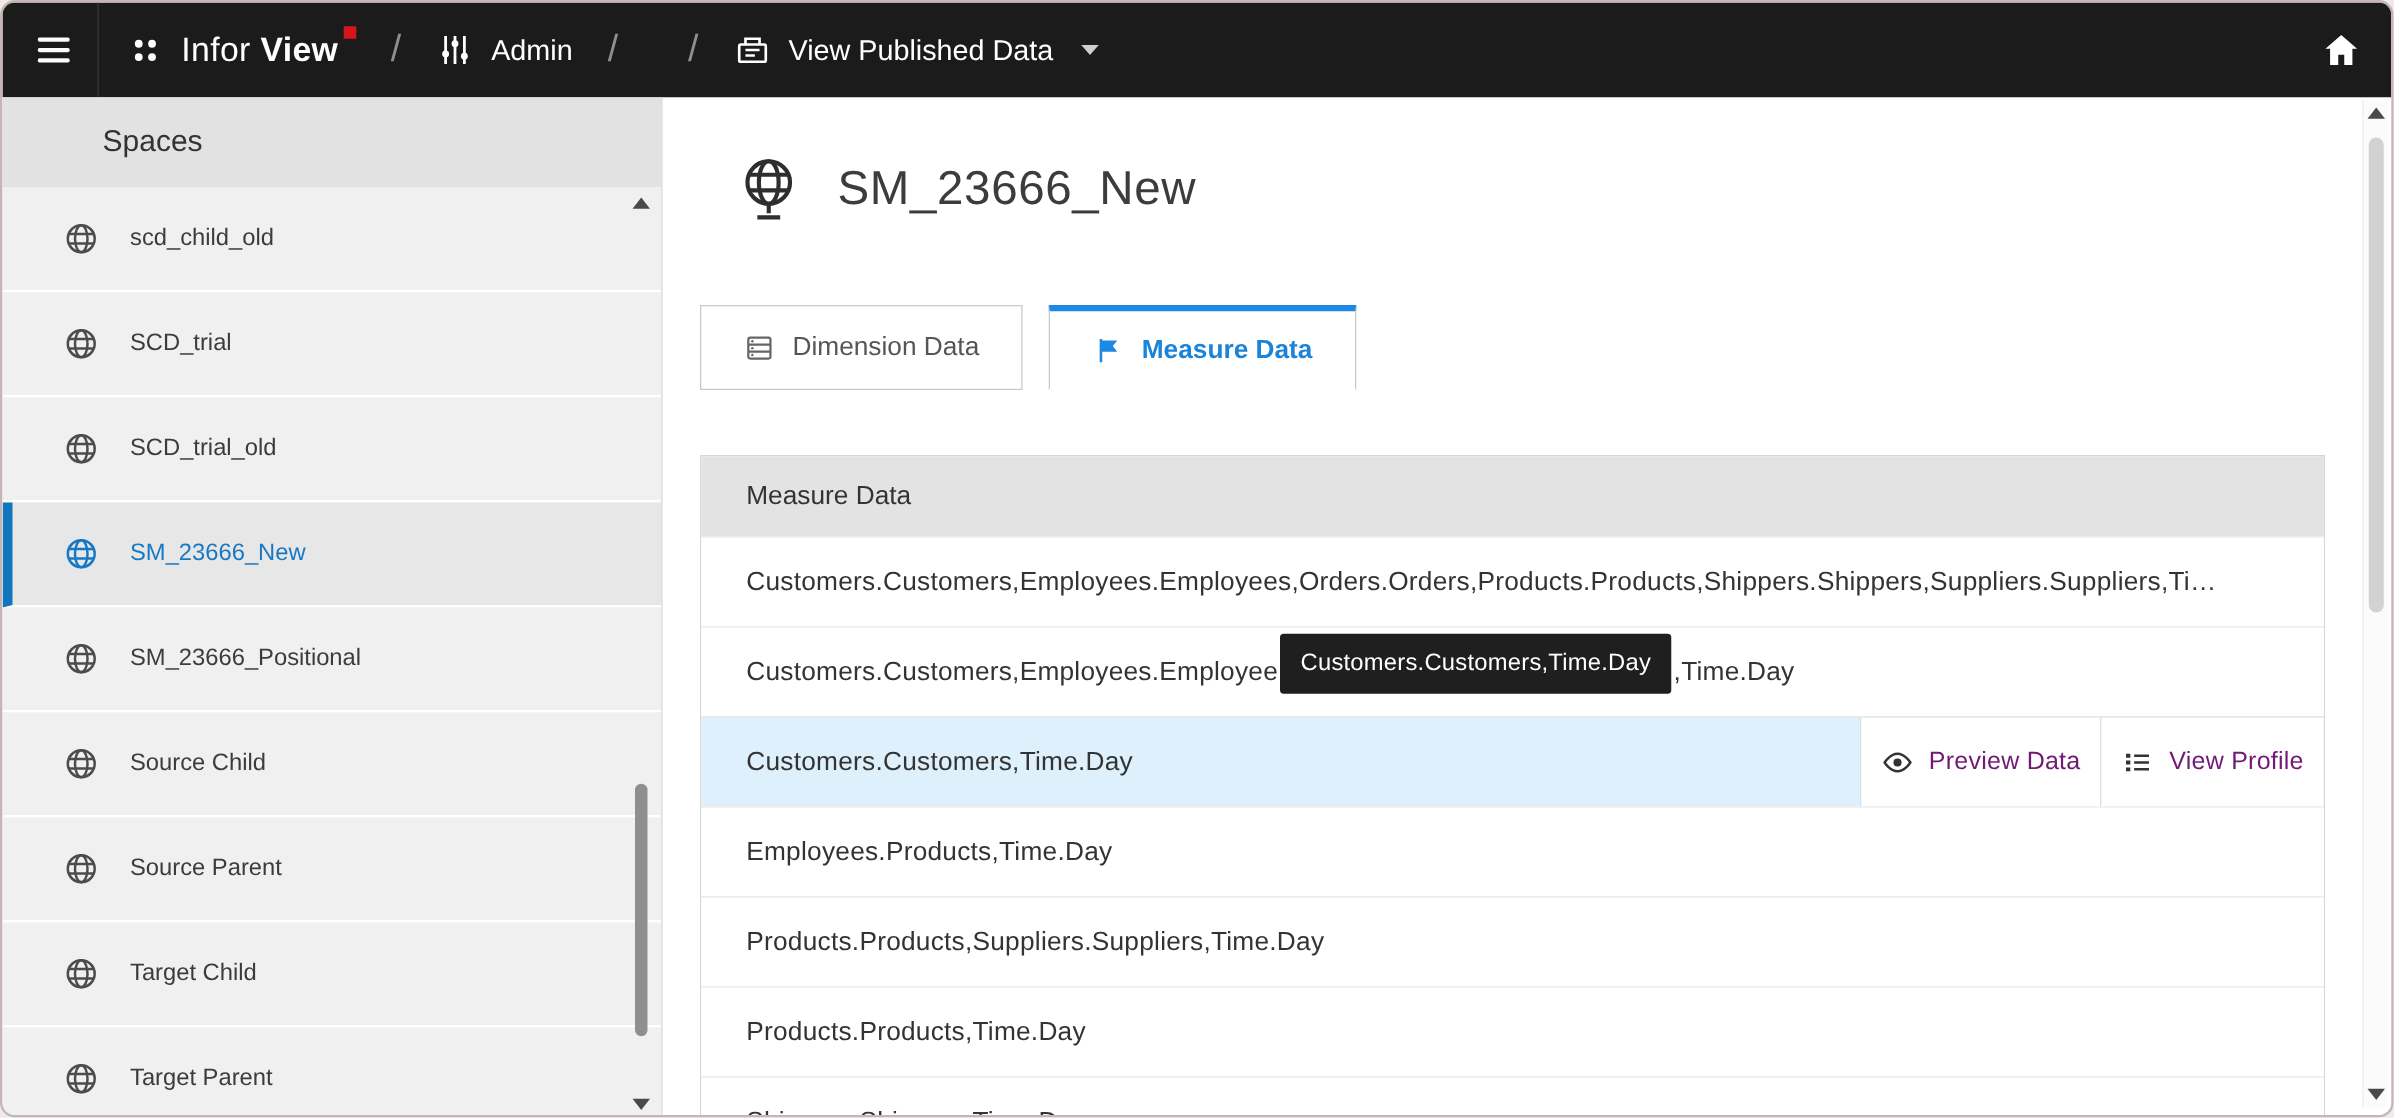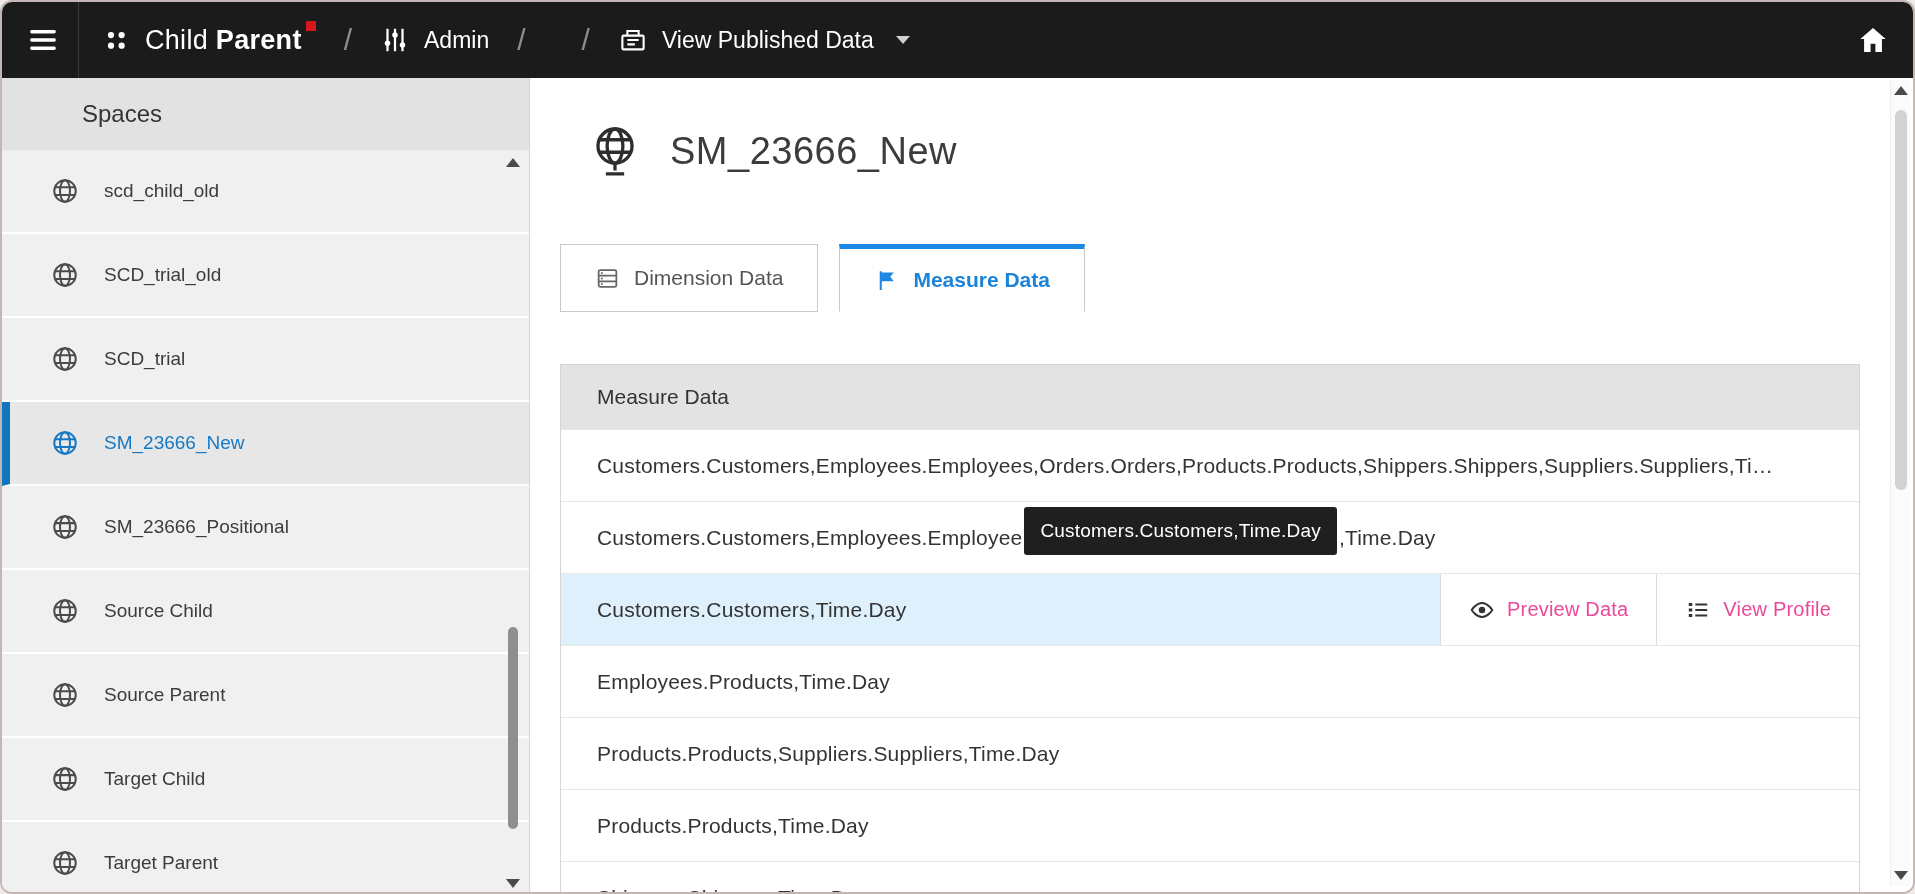--- a/index.html
+++ b/index.html
@@ -93,21 +93,21 @@
     white-space:nowrap; overflow:hidden; cursor:pointer;
   }
   .row.highlight { background:#def0fc; padding-right:0; }
   .row .grow { flex:1; }
   .tooltip {
     background:#1f1f1f; color:#fff; font-size:19px; padding:0 16px; height:48px;
     display:flex; align-items:center; border-radius:3px; flex-shrink:0;
     margin-left:2px; margin-right:2px; position:relative; top:-7px;
   }
   .actions { margin-left:auto; height:72px; display:flex; background:#fff; border-left:1px solid #dcdcdc; }
-  .action-btn { display:flex; align-items:center; gap:12px; padding:0 28px; font-size:20px; color:#ec4899; cursor:pointer; white-space:nowrap;justify-content:space-between; }
+  .action-btn { display:flex; align-items:center; gap:12px; padding:0 16px; font-size:20px; color:#701a75; cursor:pointer; white-space:nowrap;justify-content:space-between; }
   .action-btn .ic { width:26px; height:26px; color:#333; }
   .action-div { width:1px; background:#dcdcdc; }
 
   
   .main-scroll { position:absolute; top:78px; right:3px; bottom:6px; width:20px; background:#fbfbfb; border-left:1px solid #eee; }
   .main-scroll .tri-up { position:absolute; top:6px; left:3px; }
   .main-scroll .tri-down { position:absolute; bottom:6px; left:3px; }
   .main-scroll .thumb { position:absolute; top:30px; height:380px; left:4px; width:12px; background:#d2d2d2; border-radius:6px; }
 
   .defs { position:absolute; width:0; height:0; overflow:hidden; }
@@ -198,22 +198,22 @@
 
   <header class="topbar">
     <svg class="icon hamburger">
         <use href="#i-menu"></use>
       </svg>
     <div class="topbar-divider"></div>
     <svg class="icon appgrid">
         <use href="#i-grid"></use>
       </svg>
     <div class="logo">
-      <span>Child</span>
-      <b>Parent</b>
+      <span>Infor</span>
+      <b>View</b>
       <span class="red-sq"></span>
     </div>
     <span class="crumb-sep">/</span>
     <div class="crumb">
       <svg class="ic">
           <use href="#i-sliders"></use>
         </svg>
       <span class="lbl">Admin</span>
     </div>
     <span class="crumb-sep">/</span>
@@ -239,27 +239,27 @@
         <div class="side-item">
           <svg class="globe">
               <use href="#i-globe"></use>
             </svg>
           <span>scd_child_old</span>
         </div>
         <div class="side-item">
           <svg class="globe">
               <use href="#i-globe"></use>
             </svg>
+          <span>SCD_trial</span>
+        </div>
+        <div class="side-item">
+          <svg class="globe">
+              <use href="#i-globe"></use>
+            </svg>
           <span>SCD_trial_old</span>
-        </div>
-        <div class="side-item">
-          <svg class="globe">
-              <use href="#i-globe"></use>
-            </svg>
-          <span>SCD_trial</span>
         </div>
         <div class="side-item selected">
           <svg class="globe">
               <use href="#i-globe"></use>
             </svg>
           <span>SM_23666_New</span>
         </div>
         <div class="side-item">
           <svg class="globe">
               <use href="#i-globe"></use>

